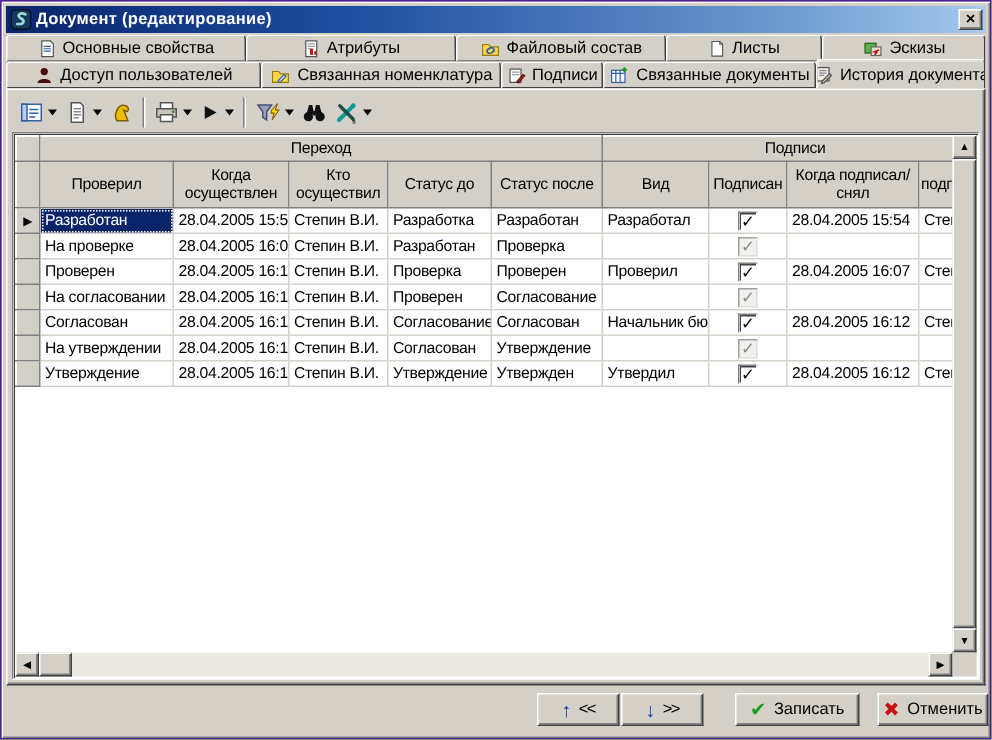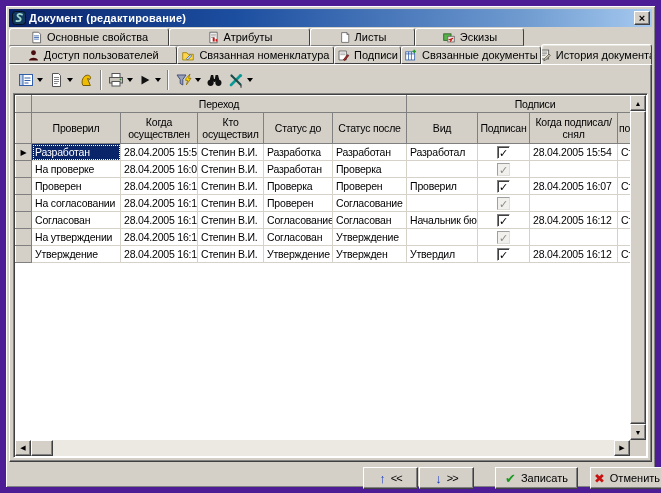--- a/index.html
+++ b/index.html
@@ -1,20 +1,20 @@
 <!DOCTYPE html>
 <html><head>
 <meta charset="utf-8">
 <style>
   * { margin:0; padding:0; box-sizing:border-box; }
   html,body { background:#777; }
   body { font-family:"Liberation Sans","DejaVu Sans",sans-serif; font-size:11px; color:#000; }
 
   .window { position:relative; width:661px; height:493px; background:#d4d0c8;
-            border:6px solid #4c1d95; box-shadow: inset 1px 1px 0 #fff, inset -1px -1px 0 #808080; }
+            border:1px solid #4c1d95; box-shadow: inset 1px 1px 0 #fff, inset -1px -1px 0 #808080; }
 
   
   .titlebar { position:absolute; left:3px; top:3px; right:3px; height:18px;
               background:linear-gradient(90deg,#0a246a 0%,#1c4ea0 35%,#6f9bd0 80%,#a6caf0 100%);
               display:flex; align-items:center; padding:0 2px; }
   .titlebar .appicon { width:14px; height:14px; margin:0 3px 0 1px; flex:none; }
   .titlebar .ttl { color:#fff; font-weight:bold; font-size:11px; letter-spacing:.2px; flex:1;
                    white-space:nowrap; overflow:hidden; }
   .btn-close { width:16px; height:14px; background:#d4d0c8; flex:none;
                border:1px solid; border-color:#fff #404040 #404040 #fff;
@@ -121,20 +121,27 @@
       <span>Основные свойства</span>
     </div>
     <div class="tab t11">
       <svg width="13" height="13" viewBox="0 0 16 16">
         <path d="M3.5 1.5h9v13h-9z" fill="#fff" stroke="#555"></path>
         <path d="M5 4h6M5 6h6M5 8h4" stroke="#999"></path>
         <rect x="7" y="8" width="2.5" height="5" fill="#c01818"></rect>
         <rect x="10.5" y="10" width="2" height="3" fill="#c01818"></rect>
       </svg>
       <span>Атрибуты</span>
+    </div>
+    <div class="tab t12">
+      <svg width="14" height="13" viewBox="0 0 16 16">
+        <path d="M1.5 4.5h5l1.5 2h6.5v7h-13z" fill="#ffd64a" stroke="#9a7b00"></path>
+        <ellipse cx="8" cy="9.5" rx="3" ry="2" fill="none" stroke="#335ea8" stroke-width="1.4" transform="rotate(-25 8 9.5)"></ellipse>
+      </svg>
+      <span>Файловый состав</span>
     </div>
     <div class="tab t13">
       <svg width="12" height="13" viewBox="0 0 16 16">
         <path d="M3.5 1.5h7l2.5 2.5v10.5h-9.5z" fill="#fff" stroke="#555"></path>
         <path d="M10.5 1.5v2.5h2.5" fill="none" stroke="#555"></path>
       </svg>
       <span>Листы</span>
     </div>
     <div class="tab t14">
       <svg width="14" height="13" viewBox="0 0 16 16">

